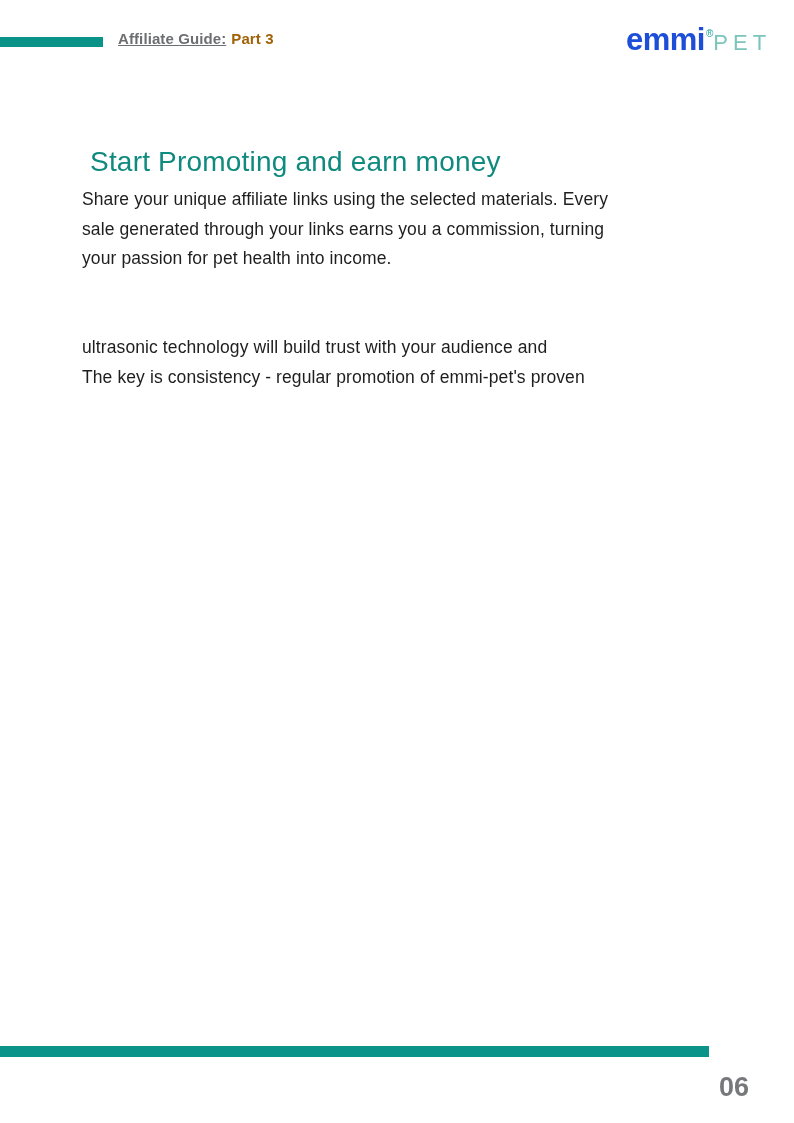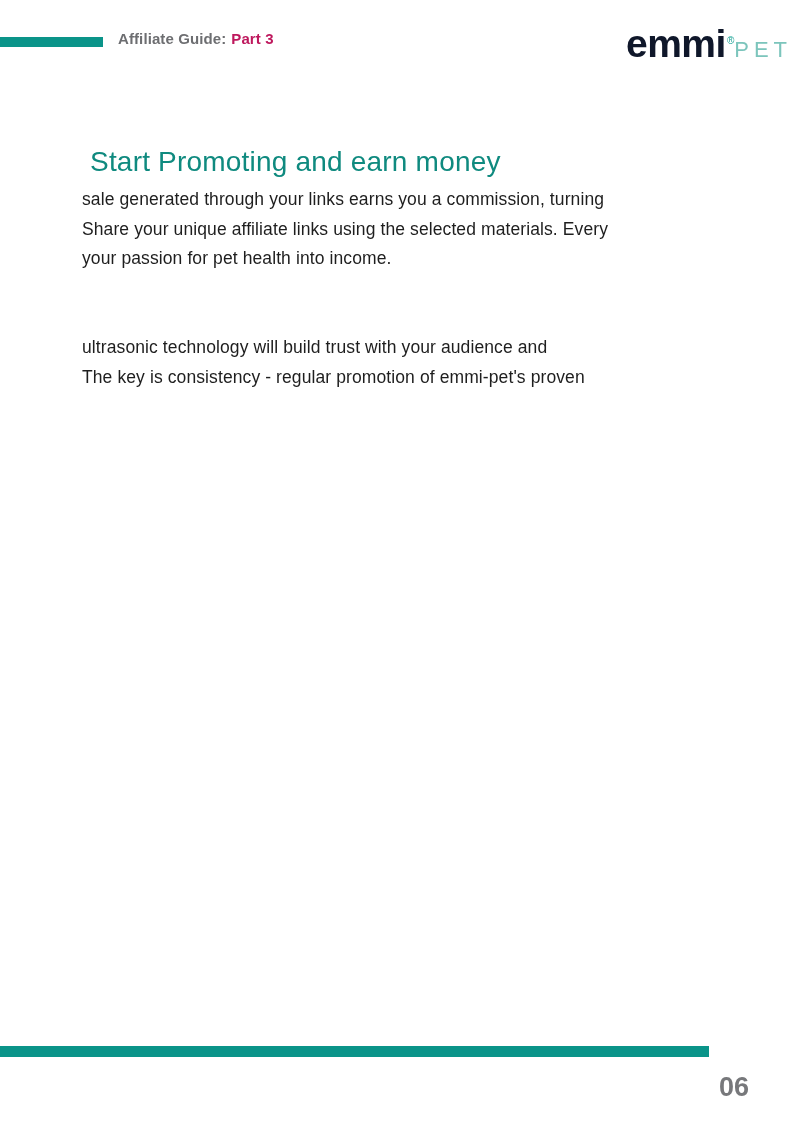--- a/index.html
+++ b/index.html
@@ -28,36 +28,36 @@
   .header-title {
     position: absolute;
     left: 118px;
     top: 30px;
     font-size: 15px;
     line-height: 17px;
     font-weight: bold;
     letter-spacing: 0.1px;
     white-space: nowrap;
   }
-  .header-title .guide-label { color: #6d6e71; }
-  .header-title .part-label  { color: #be185d; margin-left: 5px; }
+  .header-title .guide-label { color: #6d6e71; text-decoration: underline; }
+  .header-title .part-label  { color: #a16207; margin-left: 5px; }
 
   .logo {
     position: absolute;
     left: 626px;
     top: 22px;
     display: flex;
     align-items: baseline;
     white-space: nowrap;
   }
   .logo-word {
-    font-size: 39px;
+    font-size: 31px;
     font-weight: bold;
     letter-spacing: -0.5px;
-    color: #0f172a;
+    color: #1d4ed8;
   }
   .logo-reg {
     font-size: 10px;
     color: #15a093;
     position: relative;
     top: -13px;
     margin-left: 1px;
   }
   .logo-suffix {
     font-size: 22px;
@@ -124,22 +124,22 @@
       <span class="logo-word">emmi</span>
         <span class="logo-reg">®</span>
         <span class="logo-suffix">PET</span>
     </div>
   </header>
 
   <main>
     <h1 class="page-title">Start Promoting and earn money</h1>
 
     <div class="para para-1">
+      <div class="line">Share your unique affiliate links using the selected materials. Every</div>
       <div class="line">sale generated through your links earns you a commission, turning</div>
-      <div class="line">Share your unique affiliate links using the selected materials. Every</div>
       <div class="line">your passion for pet health into income.</div>
     </div>
 
     <div class="para para-2">
       <div class="line">ultrasonic technology will build trust with your audience and</div>
       <div class="line">The key is consistency - regular promotion of emmi-pet's proven</div>
     </div>
   </main>
 
   <footer>

